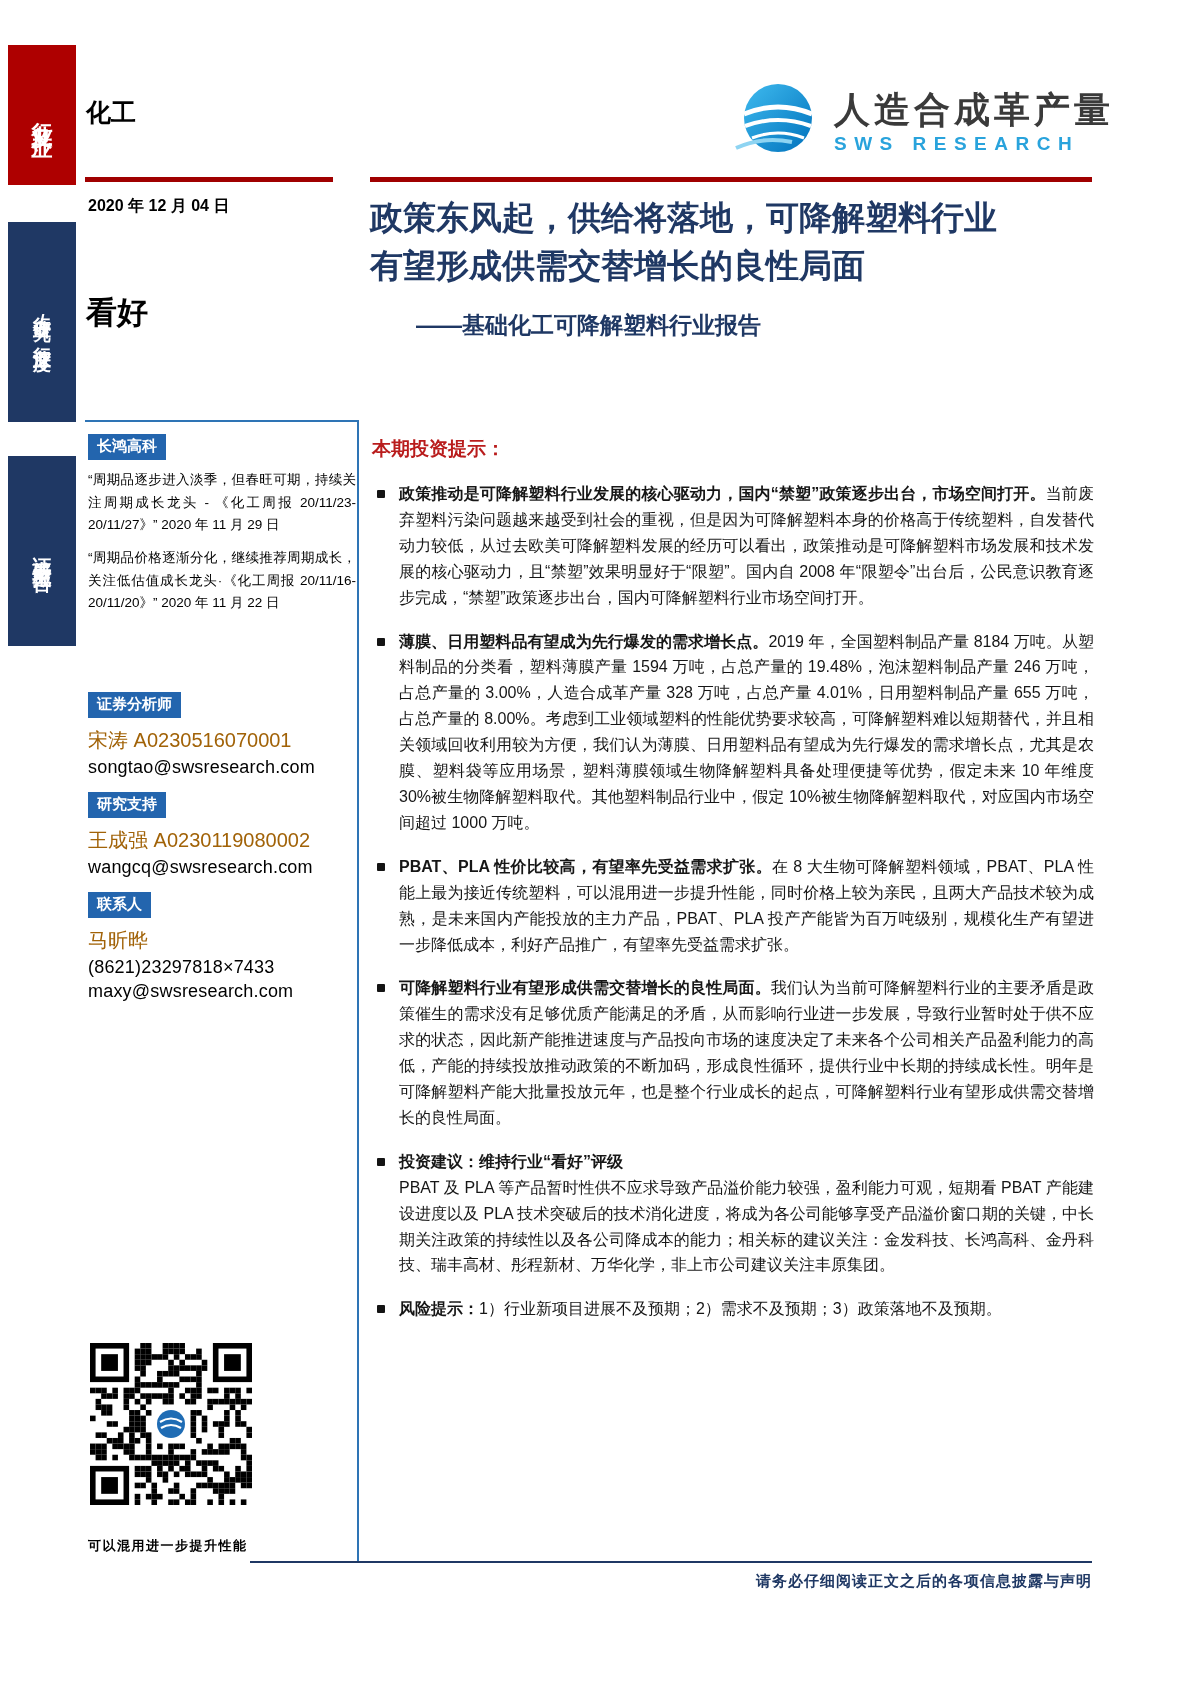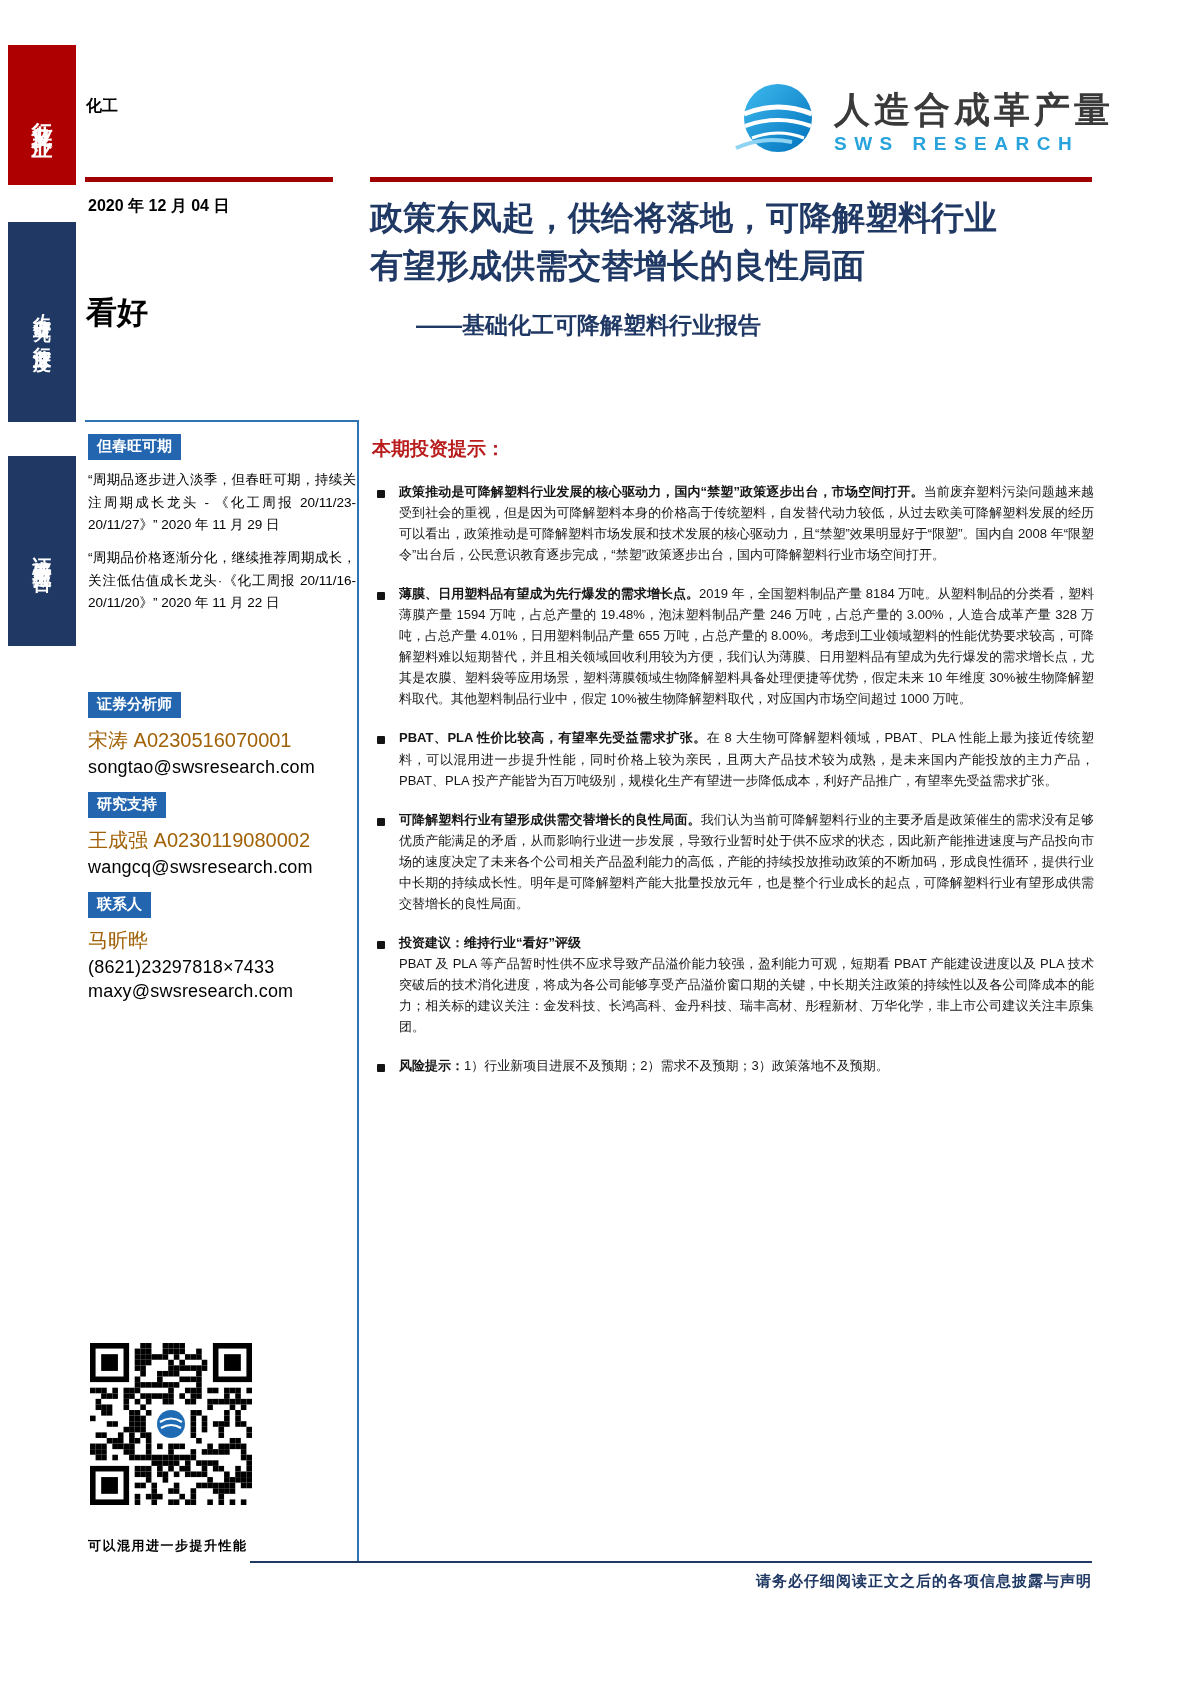--- a/index.html
+++ b/index.html
@@ -11,21 +11,21 @@
   .band { position:absolute; left:8px; width:68px; display:flex; align-items:center; justify-content:center; }
   .band .vtext { writing-mode:vertical-rl; text-orientation:upright; color:#fff; font-weight:bold; letter-spacing:4px; }
   .band-red { top:45px; height:140px; background:#AE0000; }
   .band-red .vtext { font-size:21px; }
   .band-blue1 { top:222px; height:200px; background:#1F3864; }
   .band-blue1 .vtext { font-size:18px; letter-spacing:2px; }
   .band-blue2 { top:456px; height:190px; background:#1F3864; }
   .band-blue2 .vtext { font-size:19px; letter-spacing:3px; }
 
   
-  .industry { position:absolute; left:86px; top:96px; font-size:16px; font-weight:bold; color:#000; }
+  .industry { position:absolute; left:86px; top:96px; font-size:25px; font-weight:bold; color:#000; }
   .redline-left { position:absolute; left:85px; top:177px; width:248px; height:5px; background:#A00000; }
   .redline-main { position:absolute; left:370px; top:177px; width:722px; height:5px; background:#A00000; }
   .date { position:absolute; left:88px; top:196px; font-size:16px; font-weight:600; color:#000; }
   .rating { position:absolute; left:86px; top:292px; font-size:31px; font-weight:bold; color:#000; }
 
   .blueline-h { position:absolute; left:85px; top:420px; width:273px; height:2px; background:#2E74B5; }
   .blueline-v { position:absolute; left:357px; top:420px; width:2px; height:1143px; background:#2E74B5; }
 
   .left-stack { position:absolute; left:88px; top:434px; width:268px; }
   .sec-bar { display:inline-block; background:#2365AE; color:#fff; font-weight:bold; font-size:15px; padding:3px 9px 4px 9px; margin-bottom:9px; }
@@ -46,21 +46,21 @@
   .logo-text .en { font-size:19px; font-weight:bold; color:#29A3DC; letter-spacing:7.5px; margin-top:2px; }
 
   
   .title { position:absolute; left:370px; top:194px; width:726px; font-size:33px; font-weight:bold; color:#1F3864; line-height:1.44; }
   .subtitle { position:absolute; left:416px; top:310px; font-size:23px; font-weight:bold; color:#1F3864; }
   .section-title { position:absolute; left:372px; top:436px; font-size:19px; font-weight:bold; color:#b91c1c; }
 
   .bullets { position:absolute; left:372px; top:481px; width:722px; }
   .bullet { display:flex; margin-bottom:18px; }
   .marker { width:8px; height:8px; background:#141414; border-radius:1px; margin:9px 14px 0 5px; flex:none; }
-  .btext { flex:1; font-size:13px; line-height:1.62; color:#161616; text-align:justify; }
+  .btext { flex:1; font-size:16px; line-height:1.62; color:#161616; text-align:justify; }
   .lead { font-weight:bold; }
   .rest { font-weight:normal; }
   .rest-block { display:block; font-weight:normal; }
 
   .footer-line { position:absolute; left:250px; top:1561px; width:842px; height:2px; background:#1F3864; }
   .footer-text { position:absolute; left:370px; top:1572px; width:722px; text-align:right; font-size:15px; font-weight:600; color:#1F3864; letter-spacing:1px; }
 </style>
 </head>
 <body>
 
@@ -79,21 +79,21 @@
   <div class="industry">化工</div>
   <div class="redline-left"></div>
   <div class="redline-main"></div>
   <div class="date">2020 年 12 月 04 日</div>
   <div class="rating">看好</div>
 
   <div class="blueline-h"></div>
   <div class="blueline-v"></div>
 
   <div class="left-stack">
-    <span class="sec-bar">但春旺可期</span>
+    <span class="sec-bar">长鸿高科</span>
     <div class="related-item">“周期品逐步进入淡季，但春旺可期，持续关注周期成长龙头 - 《化工周报 20/11/23-20/11/27》” 2020 年 11 月 29 日</div>
     <div class="related-item">“周期品价格逐渐分化，继续推荐周期成长，关注低估值成长龙头·《化工周报 20/11/16-20/11/20》” 2020 年 11 月 22 日</div>
   </div>
 
   <div class="analysts">
     <div class="person-block">
       <div><span class="sec-bar">证券分析师</span></div>
       <div class="person-name">宋涛 A0230516070001</div>
       <div class="person-line">songtao@swsresearch.com</div>
     </div>

